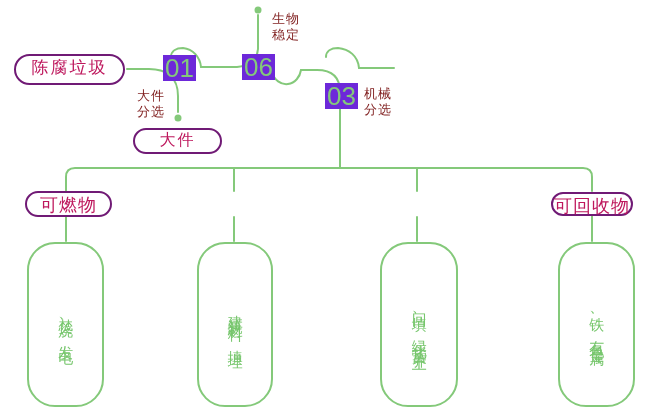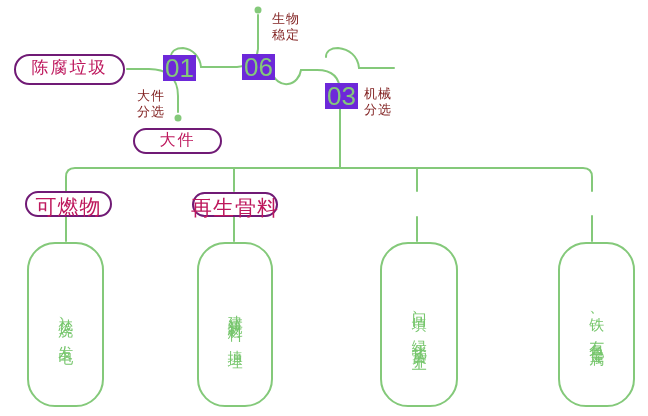--- a/index.html
+++ b/index.html
@@ -9,21 +9,21 @@
   }
   .lines{position:absolute;left:0;top:0;width:648px;height:416px;}
   .abs{position:absolute;box-sizing:border-box;}
   .pill{
     border:2px solid #701a75;border-radius:18px;background:#ffffff;
     display:flex;align-items:flex-start;justify-content:center;
     color:#be185d;white-space:nowrap;
   }
   .pill-src{font-size:17px;letter-spacing:2px;}
   .pill-sm{font-size:16px;letter-spacing:2px;}
-  .pill-cat{font-size:21px;letter-spacing:1px;}
+  .pill-cat{font-size:18px;letter-spacing:1px;}
   .stepnum{
     color:#84C97A;font-size:26px;font-weight:400;line-height:1;
     display:flex;align-items:center;justify-content:center;background:#6d28d9;
   }
   .steplabel{
     color:#7f1d1d;font-size:13px;line-height:1.22;font-weight:400;
     white-space:pre-line;letter-spacing:1px;
   }
   .resultbox{
     border:2px solid #84C97A;border-radius:28px;background:#ffffff;
@@ -77,22 +77,22 @@
   <div class="abs steplabel" style="left:364px;top:86px;">机械
 分选</div>
 
   <div class="abs pill pill-sm" style="left:133px;top:128px;width:89px;height:26px;">
     <span>大件</span>
   </div>
 
   <div class="abs pill pill-cat" style="left:25px;top:191px;width:87px;height:26px;">
     <span>可燃物</span>
   </div>
-  <div class="abs pill pill-cat" style="left:192px;top:192px;width:86px;height:25px;">
-    <span>再生骨料</span>
+  <div class="abs pill pill-cat" style="left:551px;top:192px;width:82px;height:24px;">
+    <span>可回收物</span>
   </div>
 
   <div class="abs resultbox" style="left:27px;top:242px;width:77px;height:165px;">
     <span class="vtext">焚烧、发电</span>
   </div>
   <div class="abs resultbox" style="left:197px;top:242px;width:76px;height:165px;">
     <span class="vtext">建筑材料、填埋</span>
   </div>
   <div class="abs resultbox" style="left:380px;top:242px;width:78px;height:165px;">
     <span class="vtext">回填、绿化营养土</span>

